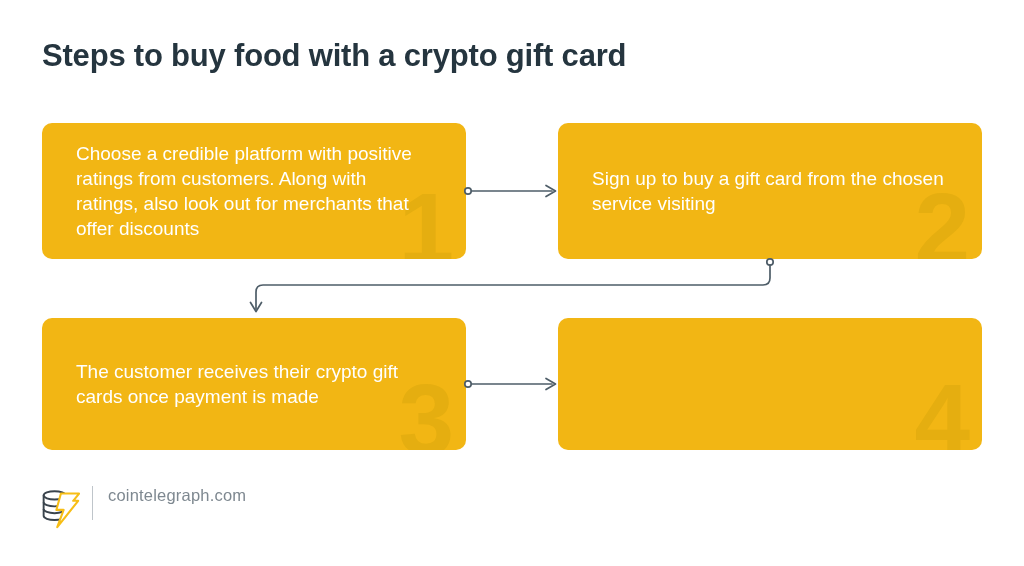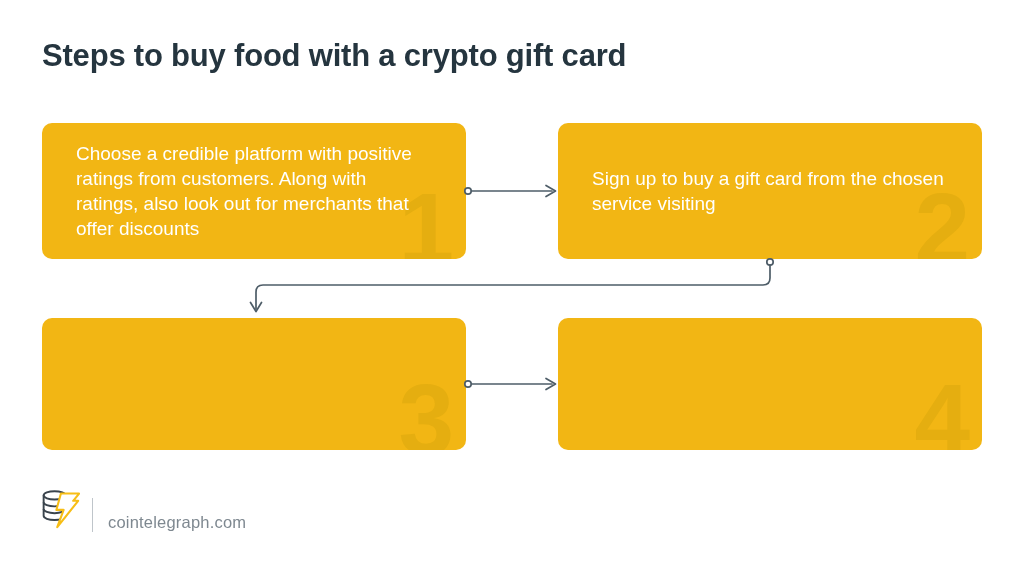--- a/index.html
+++ b/index.html
@@ -59,21 +59,21 @@
     position: absolute;
     left: 0; top: 0;
     width: 1024px; height: 566px;
     pointer-events: none;
   }
   .footer {
     position: absolute;
     left: 40px;
     top: 486px;
     display: flex;
-    align-items: flex-end;
+    align-items: flex-start;
   }
   .footer-logo { width: 40px; height: 46px; }
   .footer-divider {
     width: 1px;
     height: 34px;
     background: #BFC5CA;
     margin-left: 12px;
     margin-right: 15px;
   }
   .footer-site {
@@ -94,20 +94,21 @@
     <div class="step-text">Choose a credible platform with positive ratings from customers. Along with ratings, also look out for merchants that offer discounts</div>
   </div>
 
   <div class="step-box r1 c2">
     <div class="step-number">2</div>
     <div class="step-text">Sign up to buy a gift card from the chosen service visiting</div>
   </div>
 
   <div class="step-box r2 c1">
     <div class="step-number">3</div>
+    <div class="step-text">The customer receives their crypto gift cards once payment is made</div>
   </div>
 
   <div class="step-box r2 c2">
     <div class="step-number">4</div>
   </div>
 
   <svg class="connectors" viewBox="0 0 1024 566" fill="none" stroke="#4E5D68" stroke-width="1.7" stroke-linecap="round" stroke-linejoin="round">
 
     <g>
       <path d="M471,191 H552"></path>

